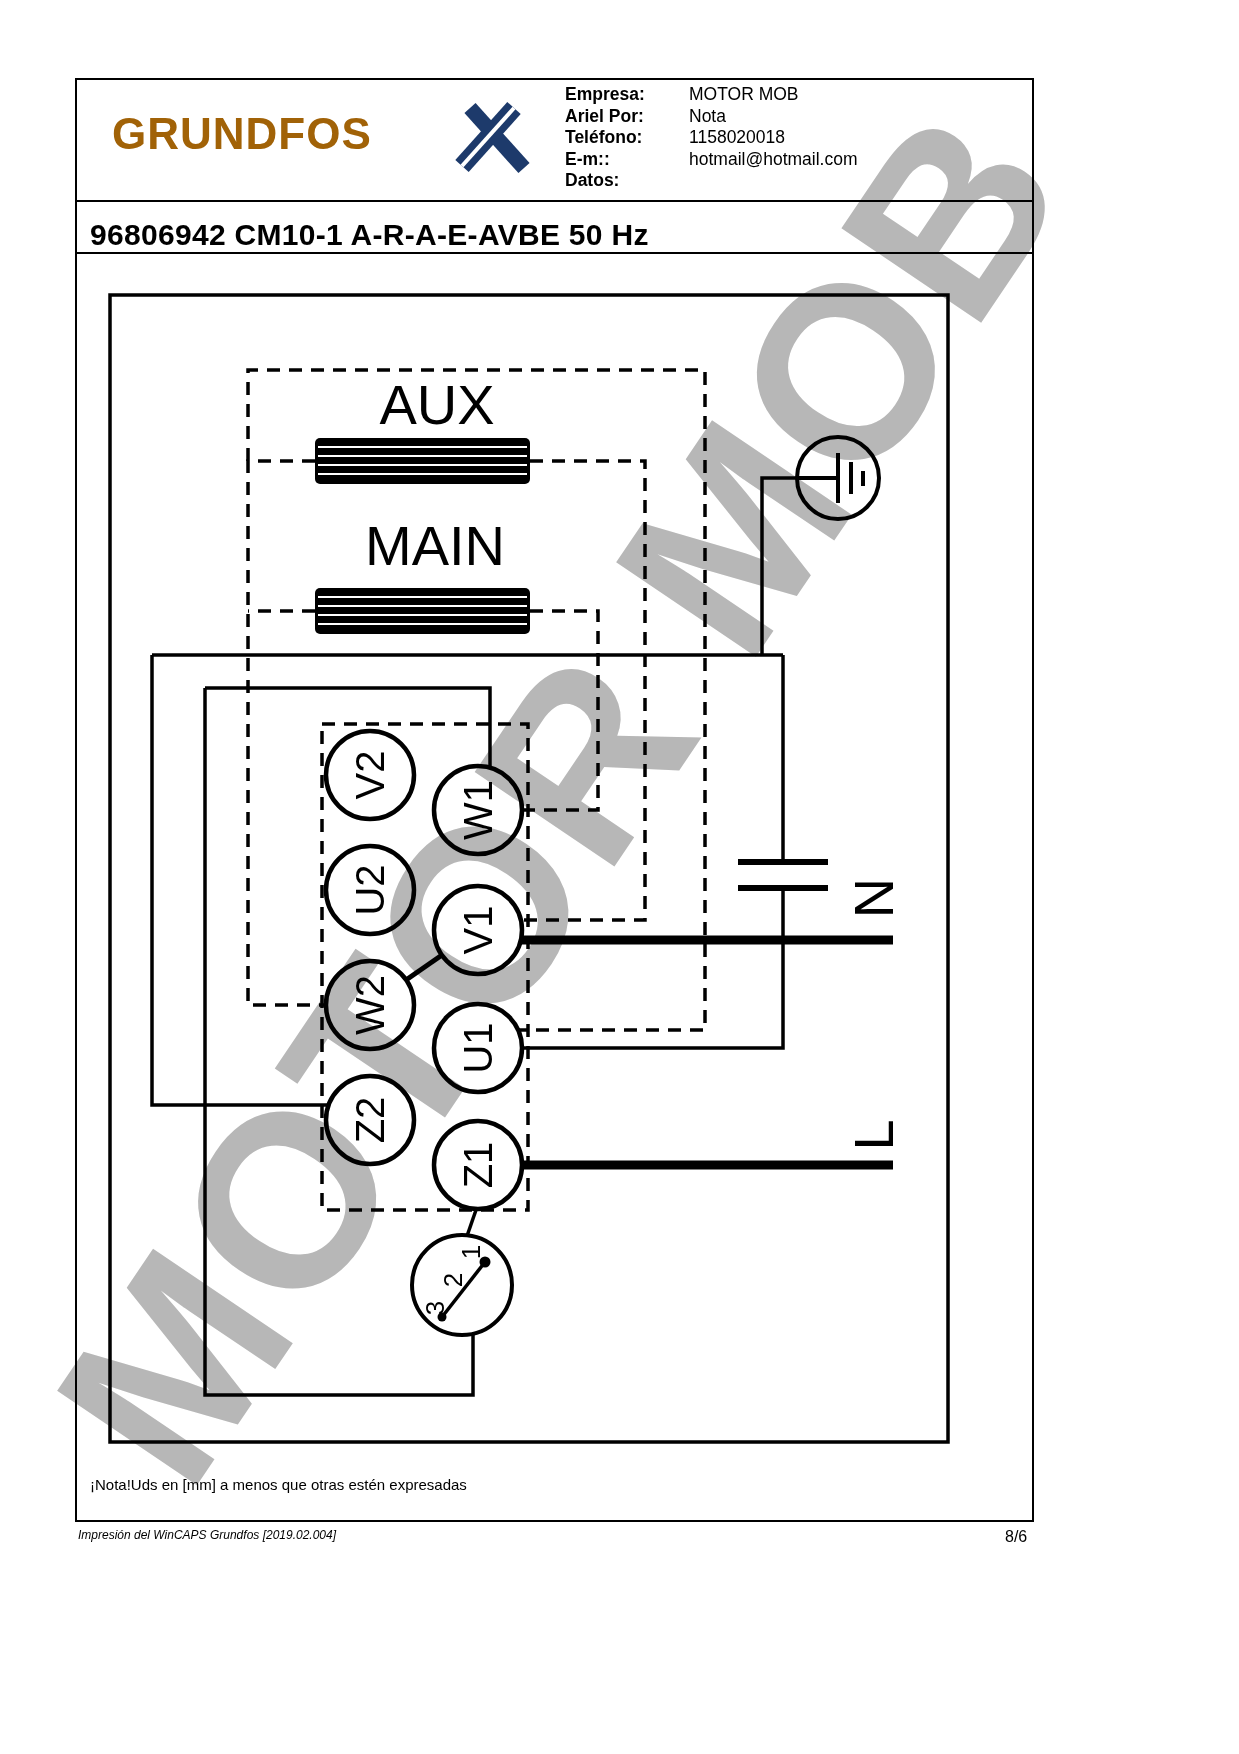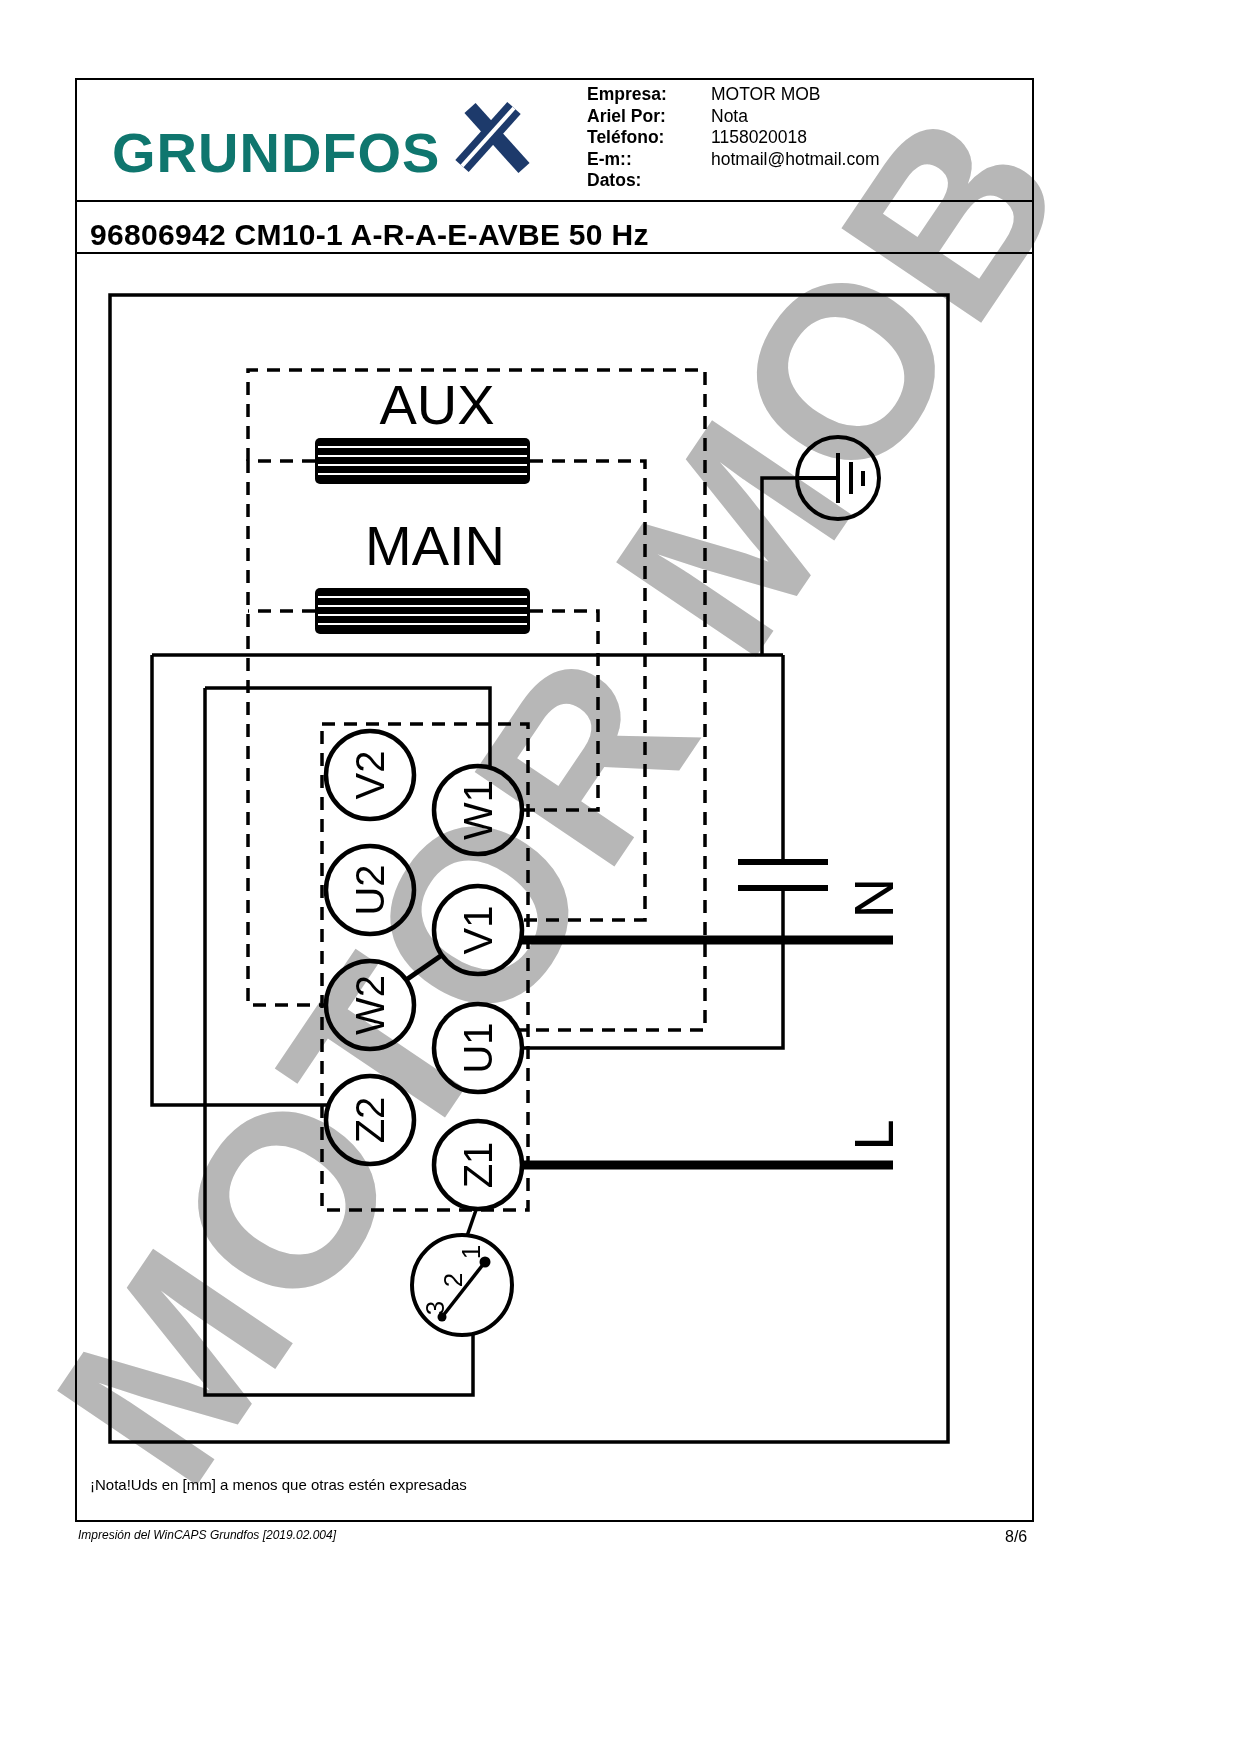--- a/index.html
+++ b/index.html
@@ -6,26 +6,26 @@
   .page {
     position:relative; width:1239px; height:1754px; background:#fff;
     font-family:"Liberation Sans", sans-serif; color:#000; overflow:hidden;
   }
   .frame { position:absolute; left:75px; top:78px; width:955px; height:1440px; border:2px solid #000; }
   .rule  { position:absolute; left:0; width:100%; border-top:2px solid #000; }
   .rule.r1 { top:120px; }
   .rule.r2 { top:172px; }
 
   .logo-text {
-    position:absolute; left:112px; top:112px; font-size:56px; font-weight:bold;
-    color:#0f766e; letter-spacing:1px; line-height:1;margin-top:13px;
+    position:absolute; left:112px; top:112px; font-size:44px; font-weight:bold;
+    color:#a16207; letter-spacing:1px; line-height:1;
   }
   .logo-sym { position:absolute; left:452px; top:98px; }
 
-  .info { position:absolute; left:565px; top:84px; font-size:17.5px; line-height:21.5px;margin-left:22px; }
+  .info { position:absolute; left:565px; top:84px; font-size:17.5px; line-height:21.5px; }
   .info-row { display:flex; }
   .info-label { width:124px; font-weight:bold; }
   .info-value { white-space:nowrap; }
 
   .title { position:absolute; left:90px; top:218px; font-size:30px; font-weight:bold; letter-spacing:0.3px; }
 
   .diagram { position:absolute; left:105px; top:290px; z-index:10; }
 
   .note { position:absolute; left:90px; top:1476px; font-size:15px; }
   .footer-left  { position:absolute; left:78px;  top:1528px; font-size:12px; font-style:italic; }

